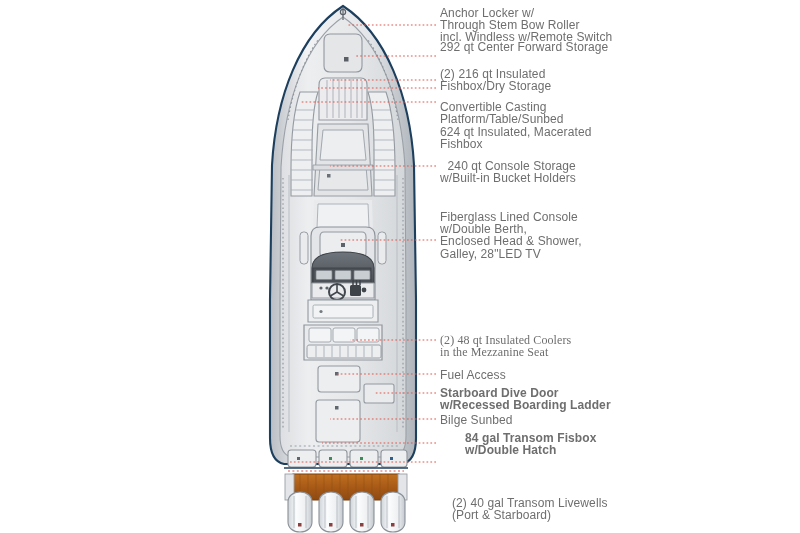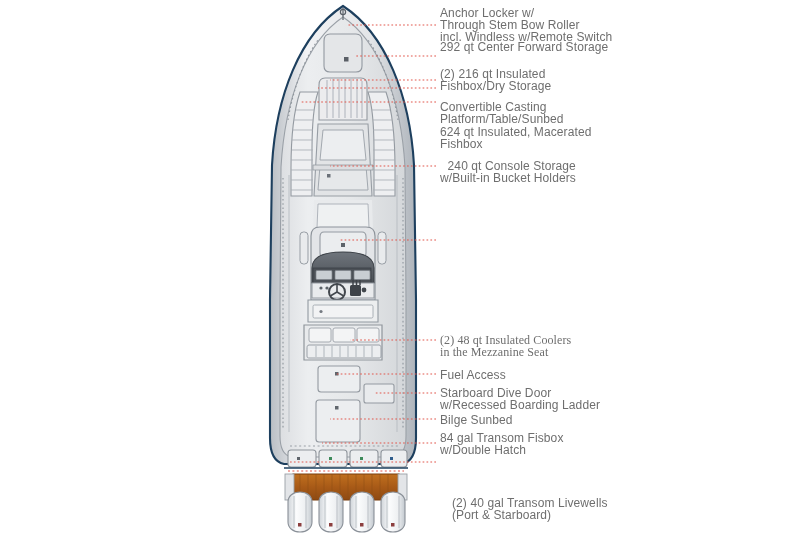--- a/index.html
+++ b/index.html
@@ -336,25 +336,29 @@
 incl. Windless w/Remote Switch</div>
       <div class="callout" style="left: 440px; top: 41px;">292 qt Center Forward Storage</div>
       <div class="callout" style="left: 440px; top: 68px;">(2) 216 qt Insulated
 Fishbox/Dry Storage</div>
       <div class="callout" style="left: 440px; top: 101px;">Convertible Casting
 Platform/Table/Sunbed</div>
       <div class="callout" style="left: 440px; top: 126px;">624 qt Insulated, Macerated
 Fishbox</div>
       <div class="callout" style="left: 440px; top: 160px; text-align: right;">240 qt Console Storage
 w/Built-in Bucket Holders</div>
+      <div class="callout" style="left: 440px; top: 211px;">Fiberglass Lined Console
+w/Double Berth,
+Enclosed Head &amp; Shower,
+Galley, 28"LED TV</div>
       <div class="callout" style="left: 440px; top: 334px; font-family: Liberation Serif, serif;">(2) 48 qt Insulated Coolers
 in the Mezzanine Seat</div>
       <div class="callout" style="left: 440px; top: 369px;">Fuel Access</div>
-      <div class="callout" style="left: 440px; top: 387px;">Starboard Dive Door
+      <div class="callout" style="left: 440px; top: 387px; font-weight: bold;">Starboard Dive Door
 w/Recessed Boarding Ladder</div>
       <div class="callout" style="left: 440px; top: 414px;">Bilge Sunbed</div>
-      <div class="callout" style="left: 440px; top: 432px;">84 gal Transom Fisbox
+      <div class="callout" style="left: 465px; top: 432px; font-weight: bold;">84 gal Transom Fisbox
 w/Double Hatch</div>
       <div class="callout" style="left: 452px; top: 457px; margin-top: 40px;">(2) 40 gal Transom Livewells
 (Port &amp; Starboard)</div>
     </div>
 
 </div>
 
 </body></html>

